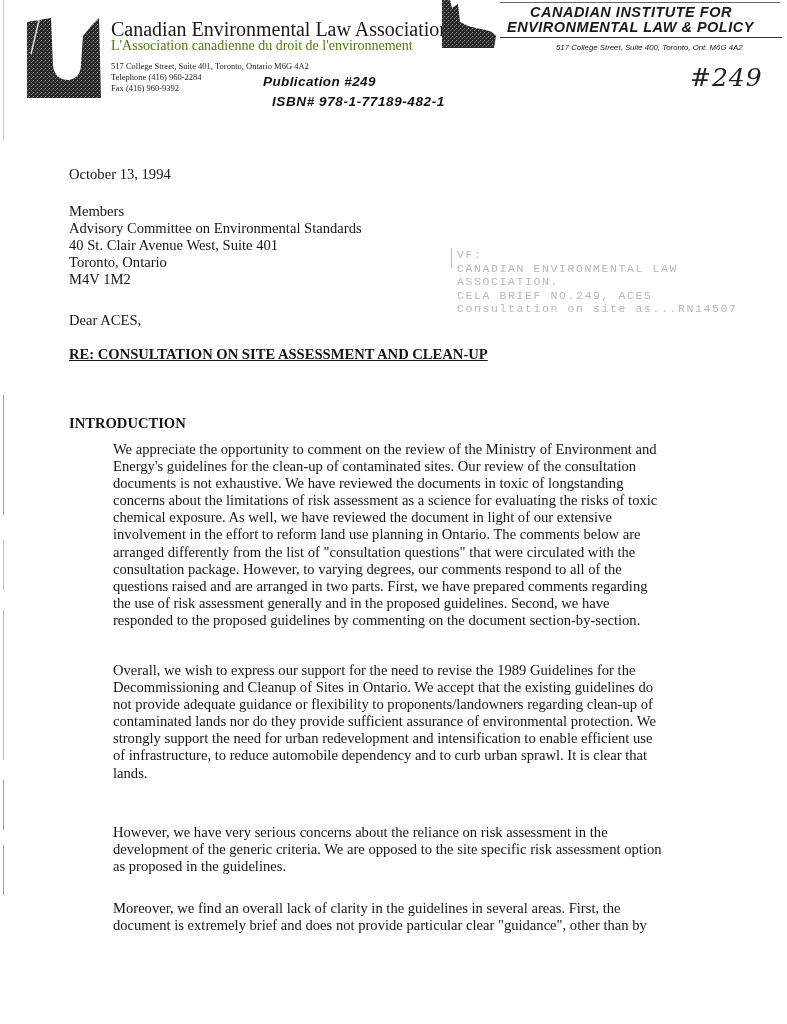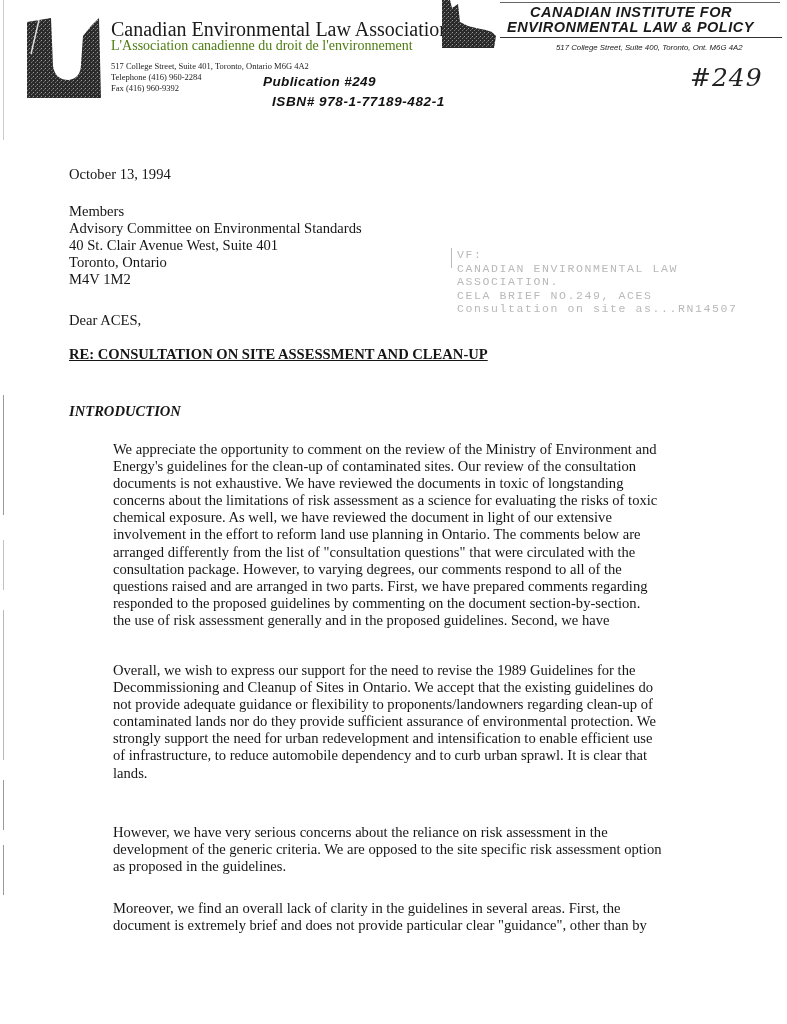--- a/index.html
+++ b/index.html
@@ -29,21 +29,21 @@
   .ciel-name2 { left: 507px; top: 19px; font-size: 14.5px; line-height: 16px; font-weight: bold; letter-spacing: 0.5px; color: #1a1a1a; white-space: nowrap; }
   .ciel-underline { left: 500px; top: 37px; width: 282px; height: 1px; background: #333; }
   .ciel-addr { left: 556px; top: 43px; font-size: 7.8px; color: #222; white-space: nowrap; }
   .handwritten { left: 690px; top: 63px; font-size: 25px; font-style: italic; color: #222; white-space: nowrap; font-family: "DejaVu Serif", serif; letter-spacing: 1px; }
 
   .body-text { font-size: 14.6px; line-height: 17.1px; color: #161616; }
   .date { left: 69px; top: 166px; }
   .addr-block { left: 69px; top: 203px; white-space: nowrap; }
   .salutation { left: 69px; top: 312px; }
   .re-line { left: 69px; top: 346px; font-weight: bold; text-decoration: underline; white-space: nowrap; }
-  .heading { left: 69px; top: 403px; font-weight: bold; white-space: nowrap; font-style: italic; }
+  .heading { left: 69px; top: 415px; font-weight: bold; white-space: nowrap; }
   .para { left: 69px; width: 640px; white-space: nowrap; margin-left: 44px; }
   .para div { height: 17.1px; }
   #p1 { top: 441px; }
   #p2 { top: 662px; }
   #p3 { top: 824px; }
   #p4 { top: 900px; }
 
   
   .stamp { left: 457px; top: 248px; font-size: 11.5px; line-height: 13.5px; color: #b9b9b9; letter-spacing: 1.6px; white-space: nowrap; }
   .stamp-bar { left: 451px; top: 248px; width: 1px; height: 20px; background: #bbb; }
@@ -121,22 +121,22 @@
 <div class="abs serif body-text para" id="p1">
   <div>We appreciate the opportunity to comment on the review of the Ministry of Environment and</div>
   <div>Energy's guidelines for the clean-up of contaminated sites. Our review of the consultation</div>
   <div>documents is not exhaustive. We have reviewed the documents in toxic of longstanding</div>
   <div>concerns about the limitations of risk assessment as a science for evaluating the risks of toxic</div>
   <div>chemical exposure. As well, we have reviewed the document in light of our extensive</div>
   <div>involvement in the effort to reform land use planning in Ontario. The comments below are</div>
   <div>arranged differently from the list of "consultation questions" that were circulated with the</div>
   <div>consultation package. However, to varying degrees, our comments respond to all of the</div>
   <div>questions raised and are arranged in two parts. First, we have prepared comments regarding</div>
+  <div>the use of risk assessment generally and in the proposed guidelines. Second, we have</div>
   <div>responded to the proposed guidelines by commenting on the document section-by-section.</div>
-  <div>the use of risk assessment generally and in the proposed guidelines. Second, we have</div>
 </div>
 
 <div class="abs serif body-text para" id="p2">
   <div>Overall, we wish to express our support for the need to revise the 1989 Guidelines for the</div>
   <div>Decommissioning and Cleanup of Sites in Ontario. We accept that the existing guidelines do</div>
   <div>not provide adequate guidance or flexibility to proponents/landowners regarding clean-up of</div>
   <div>contaminated lands nor do they provide sufficient assurance of environmental protection. We</div>
   <div>strongly support the need for urban redevelopment and intensification to enable efficient use</div>
   <div>of infrastructure, to reduce automobile dependency and to curb urban sprawl. It is clear that</div>
   <div>lands.</div>

